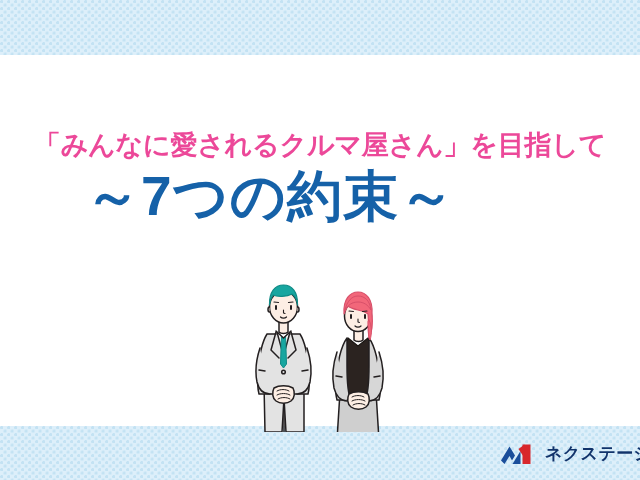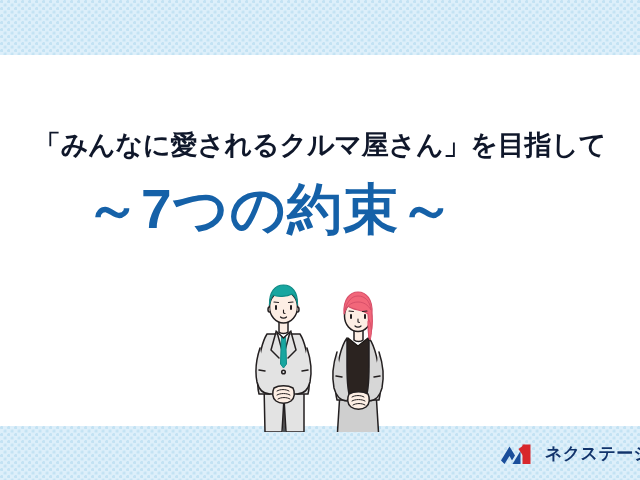--- a/index.html
+++ b/index.html
@@ -37,26 +37,26 @@
   #headline {
     position: absolute;
     top: 128px;
     left: 0;
     width: 640px;
     text-align: center;
     font-size: 27px;
     line-height: 34px;
     font-weight: 700;
     letter-spacing: -0.2px;
-    color: #0f172a;
+    color: #ec4899;
     white-space: nowrap;
   }
   #subhead {
     position: absolute;
-    top: 177px;
+    top: 164px;
     left: 0;
     width: 540px;
     text-align: center;
     font-size: 55px;
     line-height: 64px;
     font-weight: 700;
     letter-spacing: 1px;
     color: #1561a8;
     white-space: nowrap;
   }

